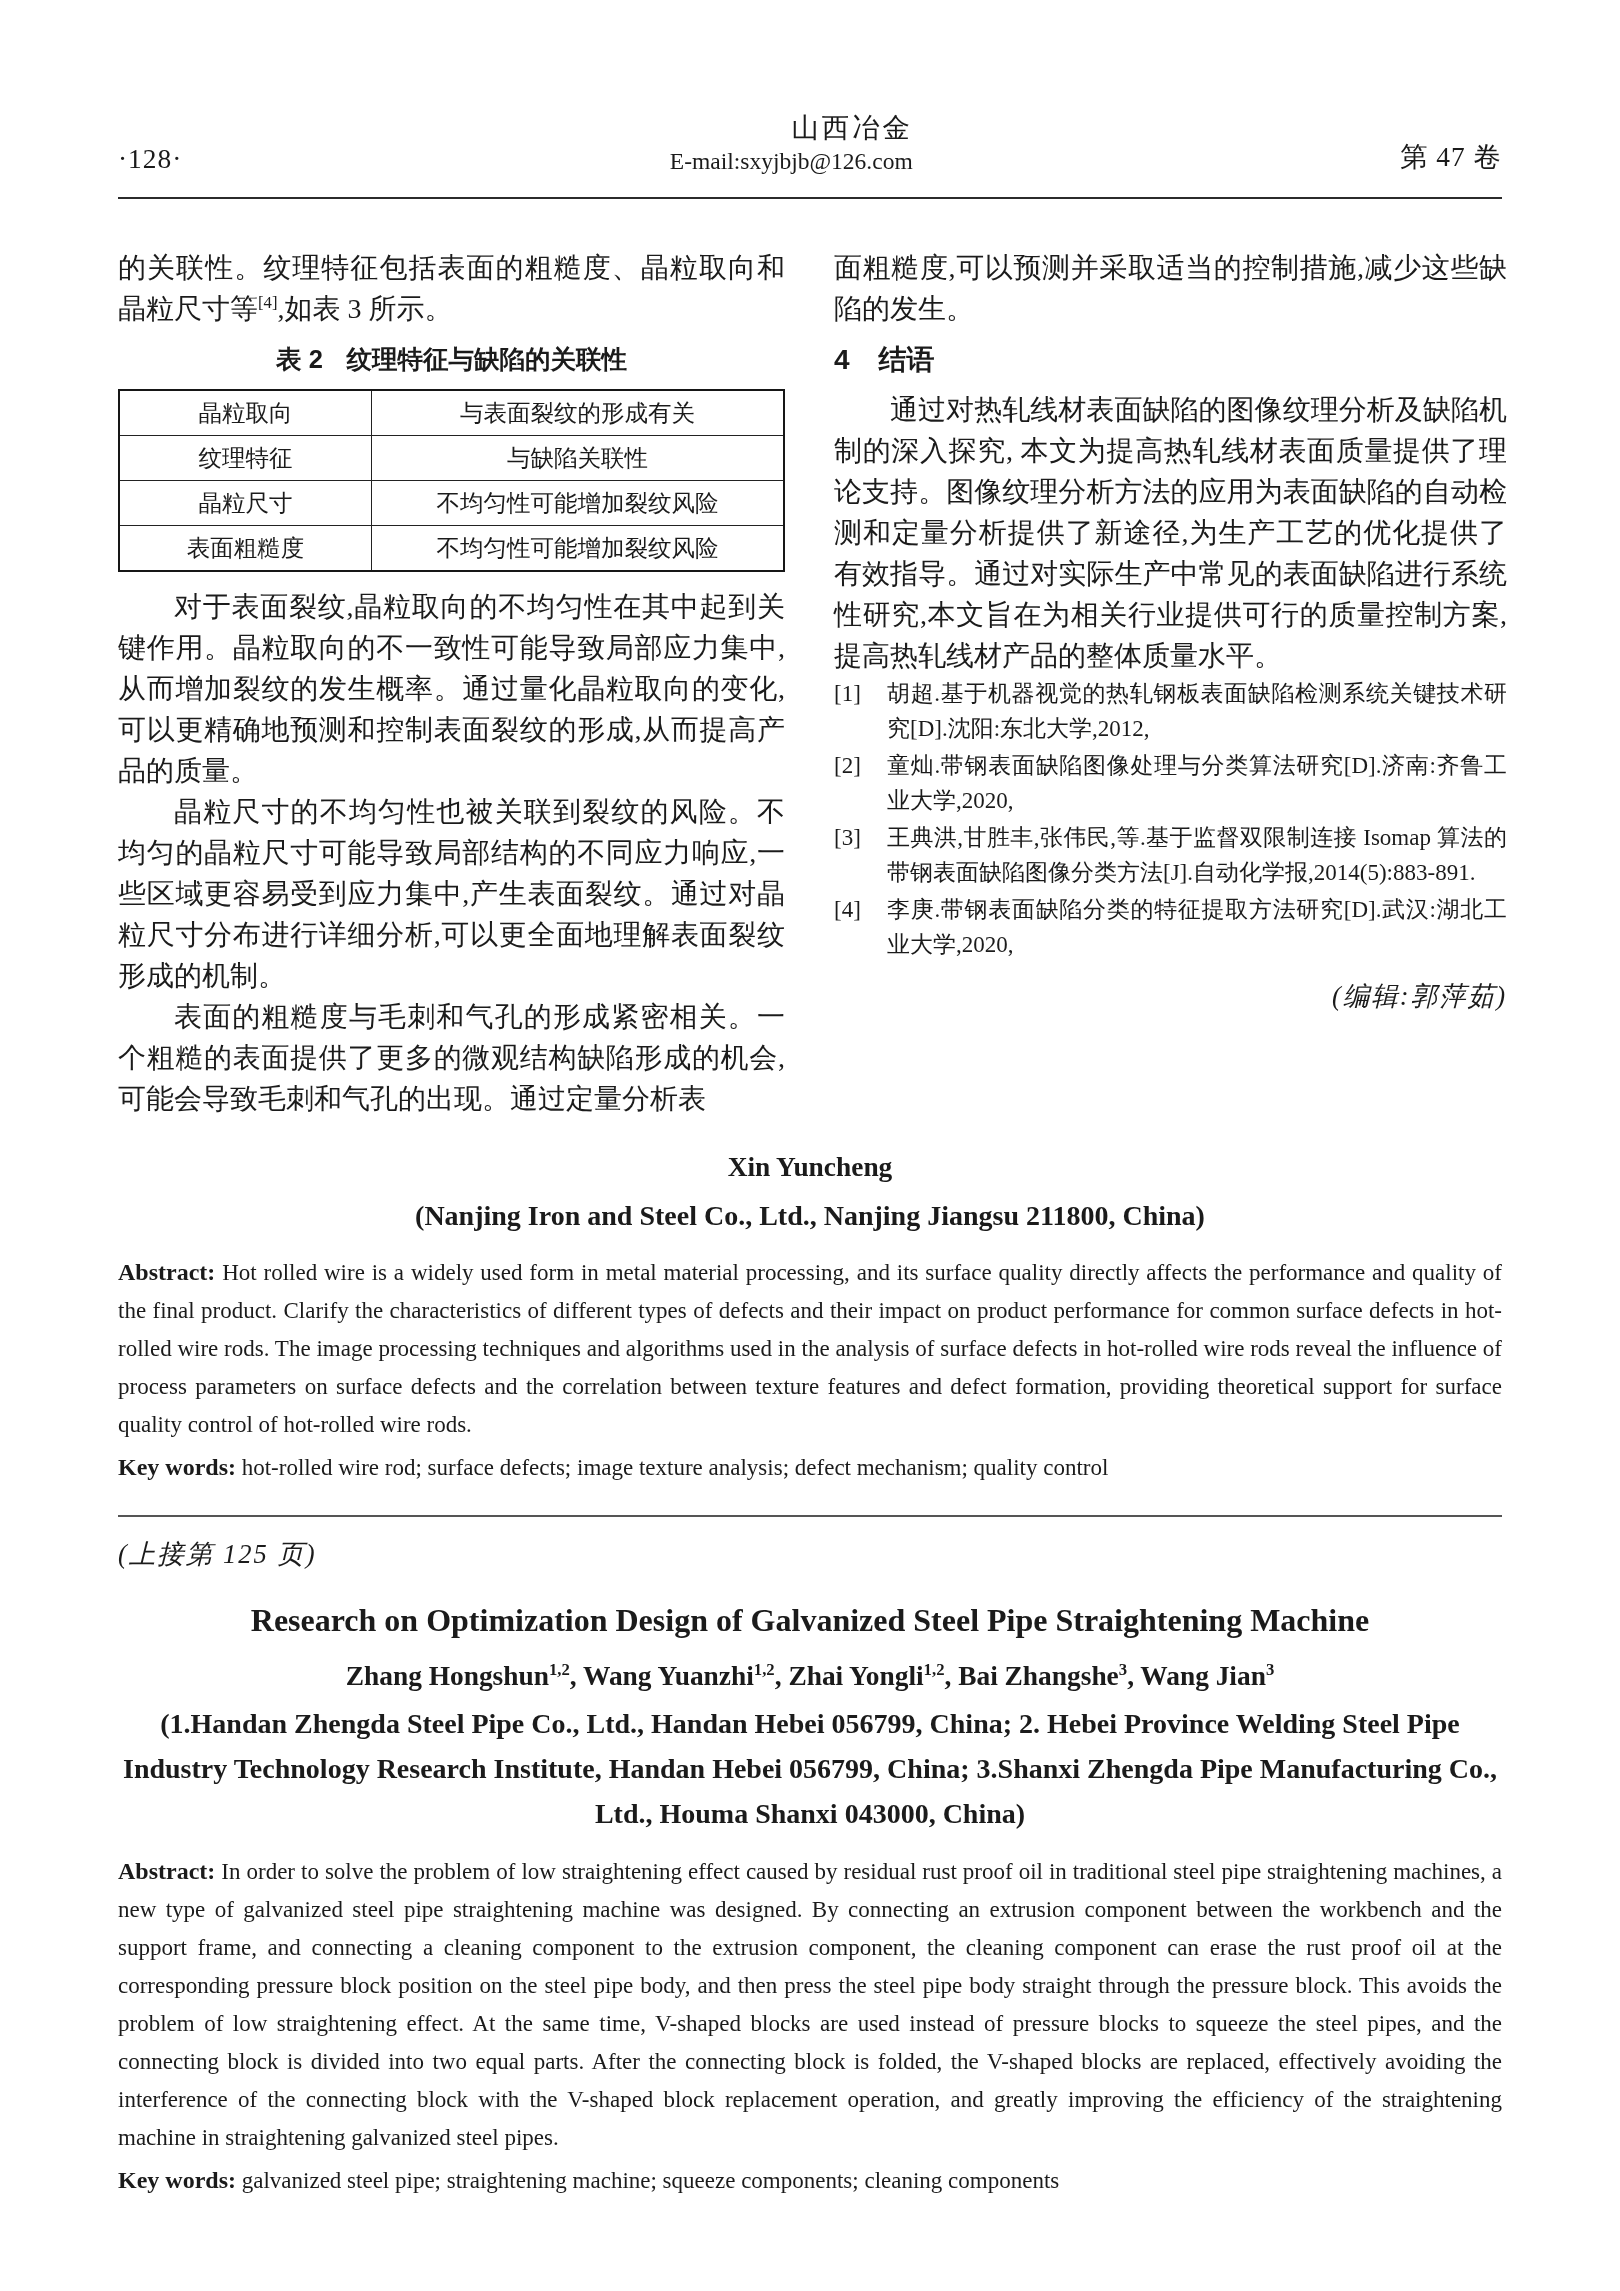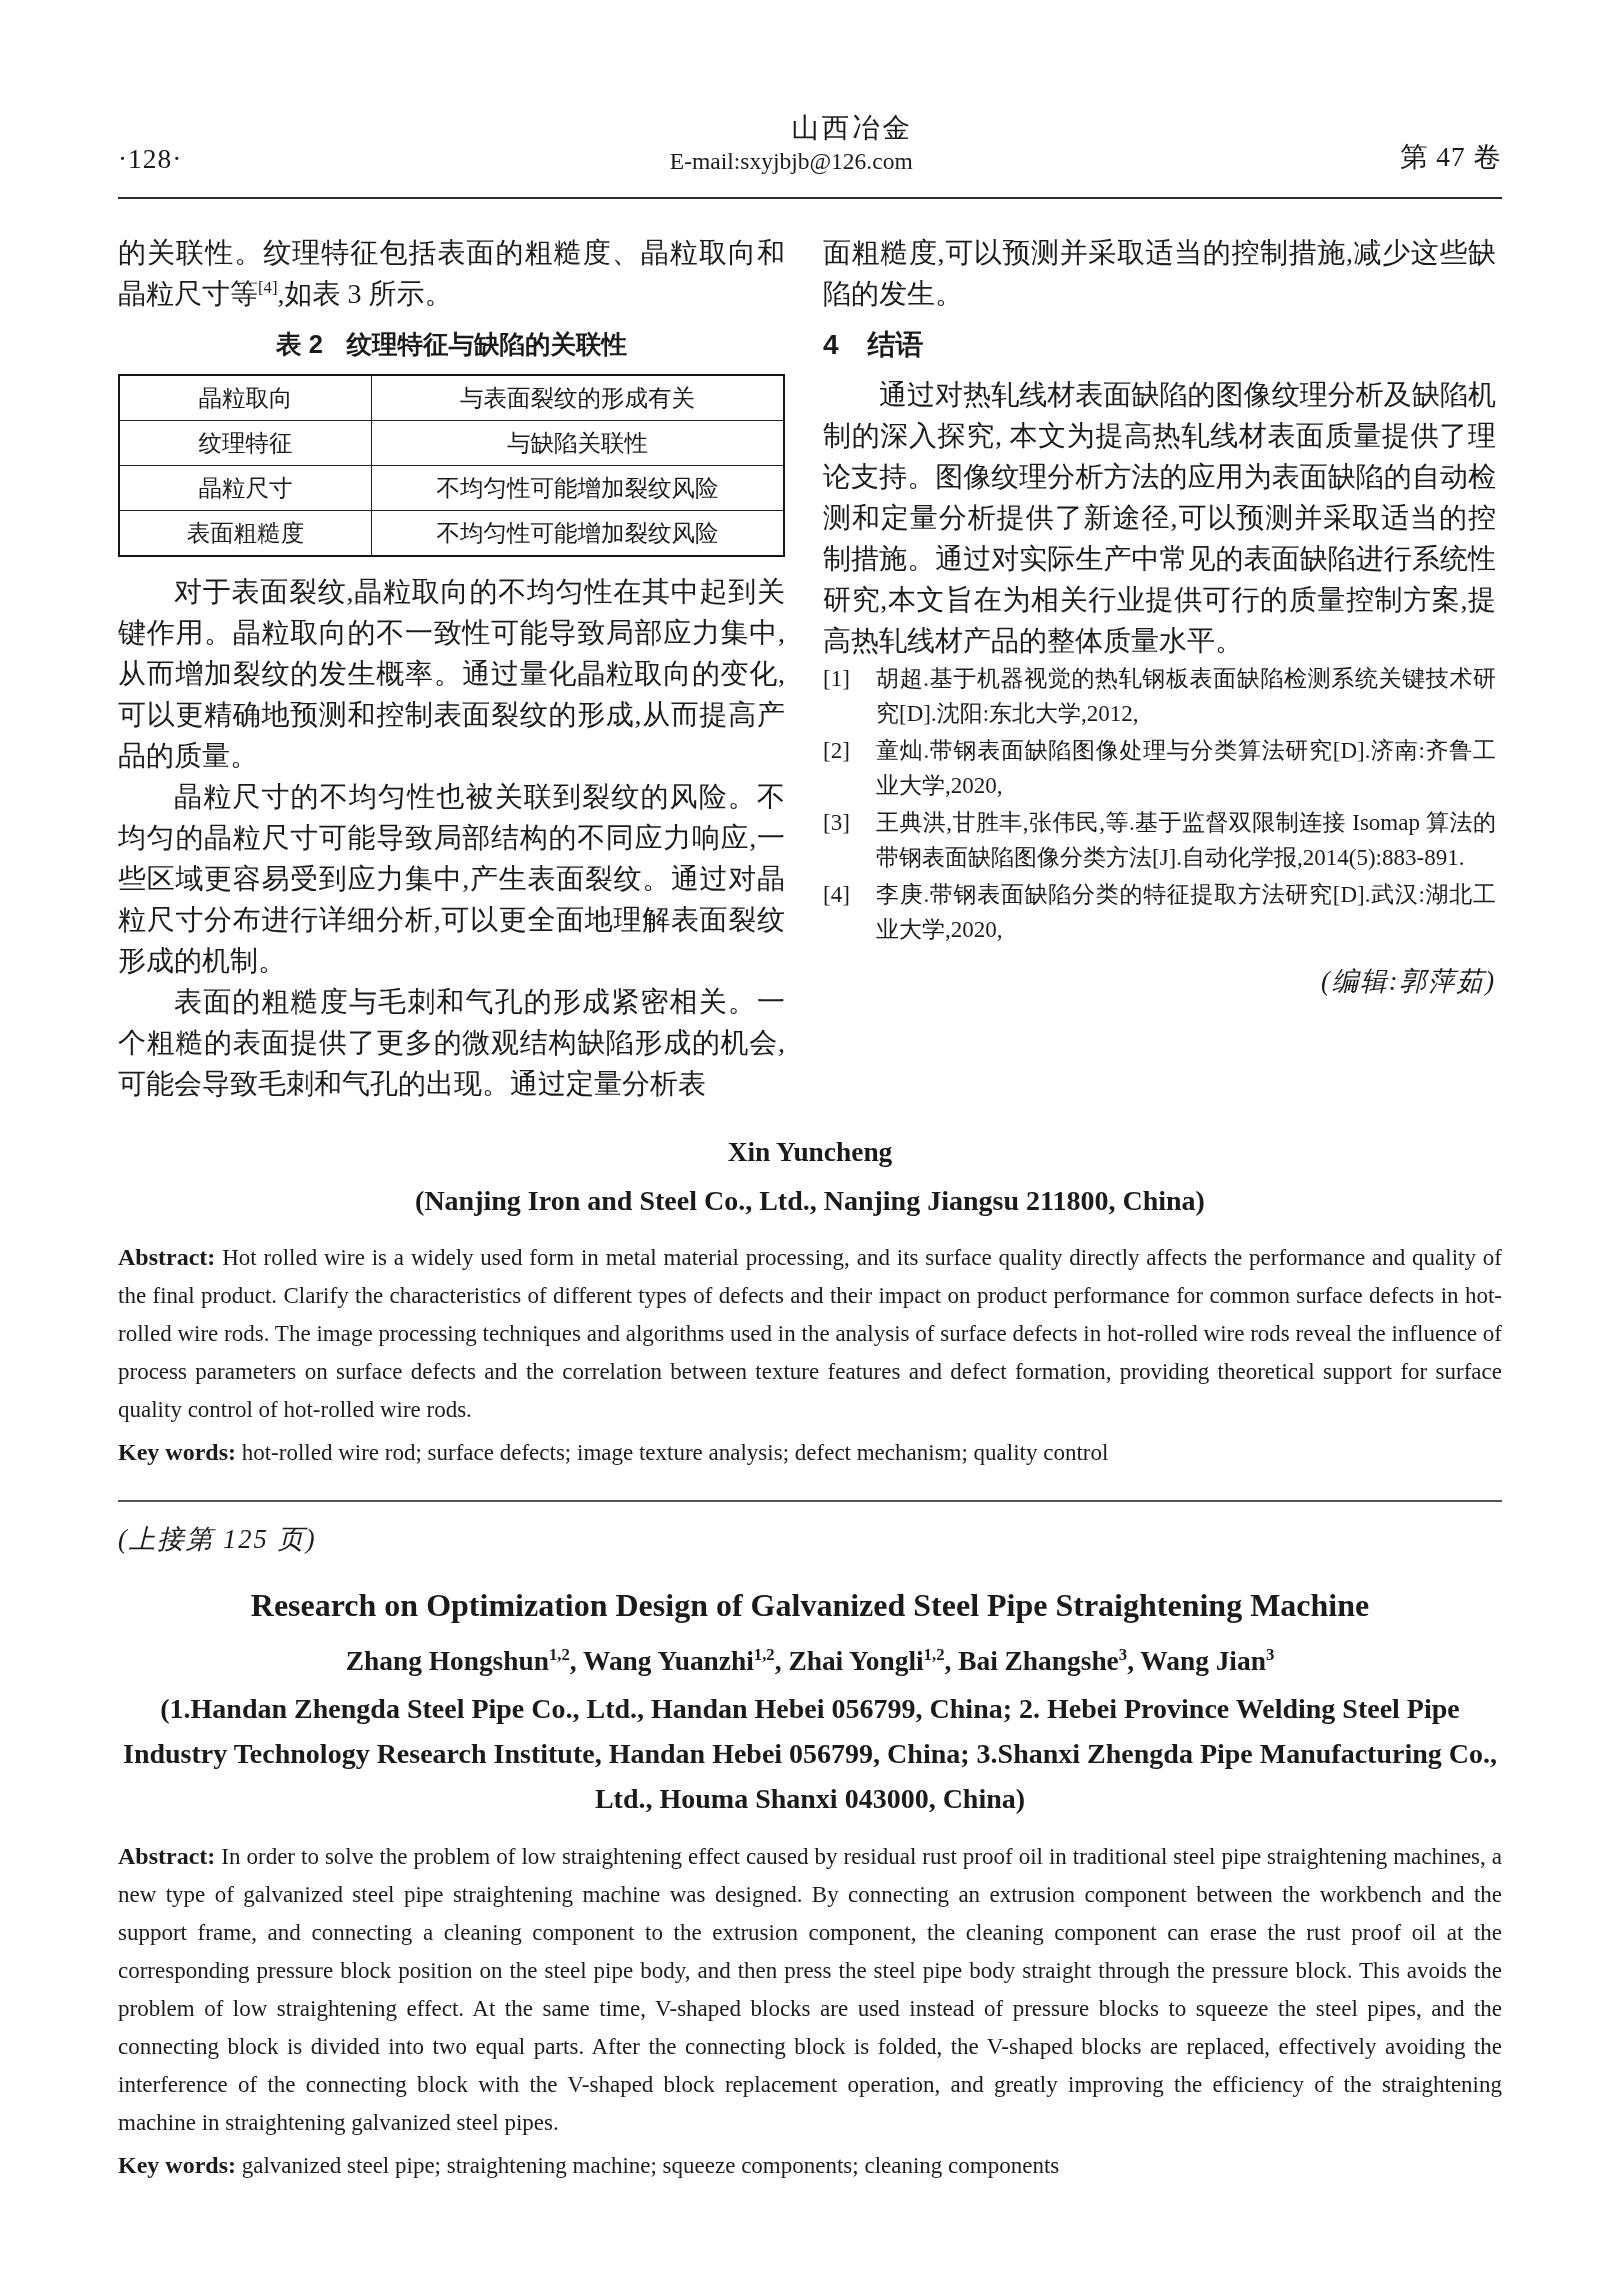--- a/index.html
+++ b/index.html
@@ -15,21 +15,21 @@
   .runhead{
     display:flex;justify-content:space-between;align-items:flex-end;
     border-bottom:2.9px solid #2b2b2b;padding-bottom:21.6px;
   }
   .runhead .pageno,.runhead .vol{font-size:27.4px;letter-spacing:1px;}
   .masthead{text-align:right;}
   .jname{font-size:27.4px;letter-spacing:2.9px;}
   .jemail{font-size:23.5px;margin-top:2px;}
 
   
-  .cols{display:flex;gap:38px;margin-top:33px;}
+  .cols{display:flex;gap:49px;margin-top:48px;}
   .col{flex:1;min-width:0;}
   .col.left{flex:0 0 667px;}
   .col.right{flex:0 0 673px;}
   p.cn{
     margin:0;font-size:28px;line-height:41px;
     text-align:justify;text-indent:2em;
   }
   p.cn.noindent{text-indent:0;}
   sup.cite{font-size:16.7px;vertical-align:super;line-height:0;}
 
@@ -149,21 +149,21 @@
       <p class="cn">表面的粗糙度与毛刺和气孔的形成紧密相关。一个粗糙的表面提供了更多的微观结构缺陷形成的机会,可能会导致毛刺和气孔的出现。通过定量分析表</p>
     </div>
 
     <div class="col right">
       <p class="cn noindent">面粗糙度,可以预测并采取适当的控制措施,减少这些缺陷的发生。</p>
 
       <div class="sec-heading">
         <span class="sec-no">4</span><span>结语</span>
       </div>
 
-      <p class="cn">通过对热轧线材表面缺陷的图像纹理分析及缺陷机制的深入探究, 本文为提高热轧线材表面质量提供了理论支持。图像纹理分析方法的应用为表面缺陷的自动检测和定量分析提供了新途径,可以预测并采取适当的控制措施。通过对实际生产中常见的表面缺陷进行系统性研究,本文旨在为相关行业提供可行的质量控制方案,提高热轧线材产品的整体质量水平。</p>
+      <p class="cn">通过对热轧线材表面缺陷的图像纹理分析及缺陷机制的深入探究, 本文为提高热轧线材表面质量提供了理论支持。图像纹理分析方法的应用为表面缺陷的自动检测和定量分析提供了新途径,为生产工艺的优化提供了有效指导。通过对实际生产中常见的表面缺陷进行系统性研究,本文旨在为相关行业提供可行的质量控制方案,提高热轧线材产品的整体质量水平。</p>
 
 
       <div class="ref">
         <span class="ref-label">[1]</span>
         <span class="ref-text">胡超.基于机器视觉的热轧钢板表面缺陷检测系统关键技术研究[D].沈阳:东北大学,2012,</span>
       </div>
       <div class="ref">
         <span class="ref-label">[2]</span>
         <span class="ref-text">童灿.带钢表面缺陷图像处理与分类算法研究[D].济南:齐鲁工业大学,2020,</span>
       </div>

